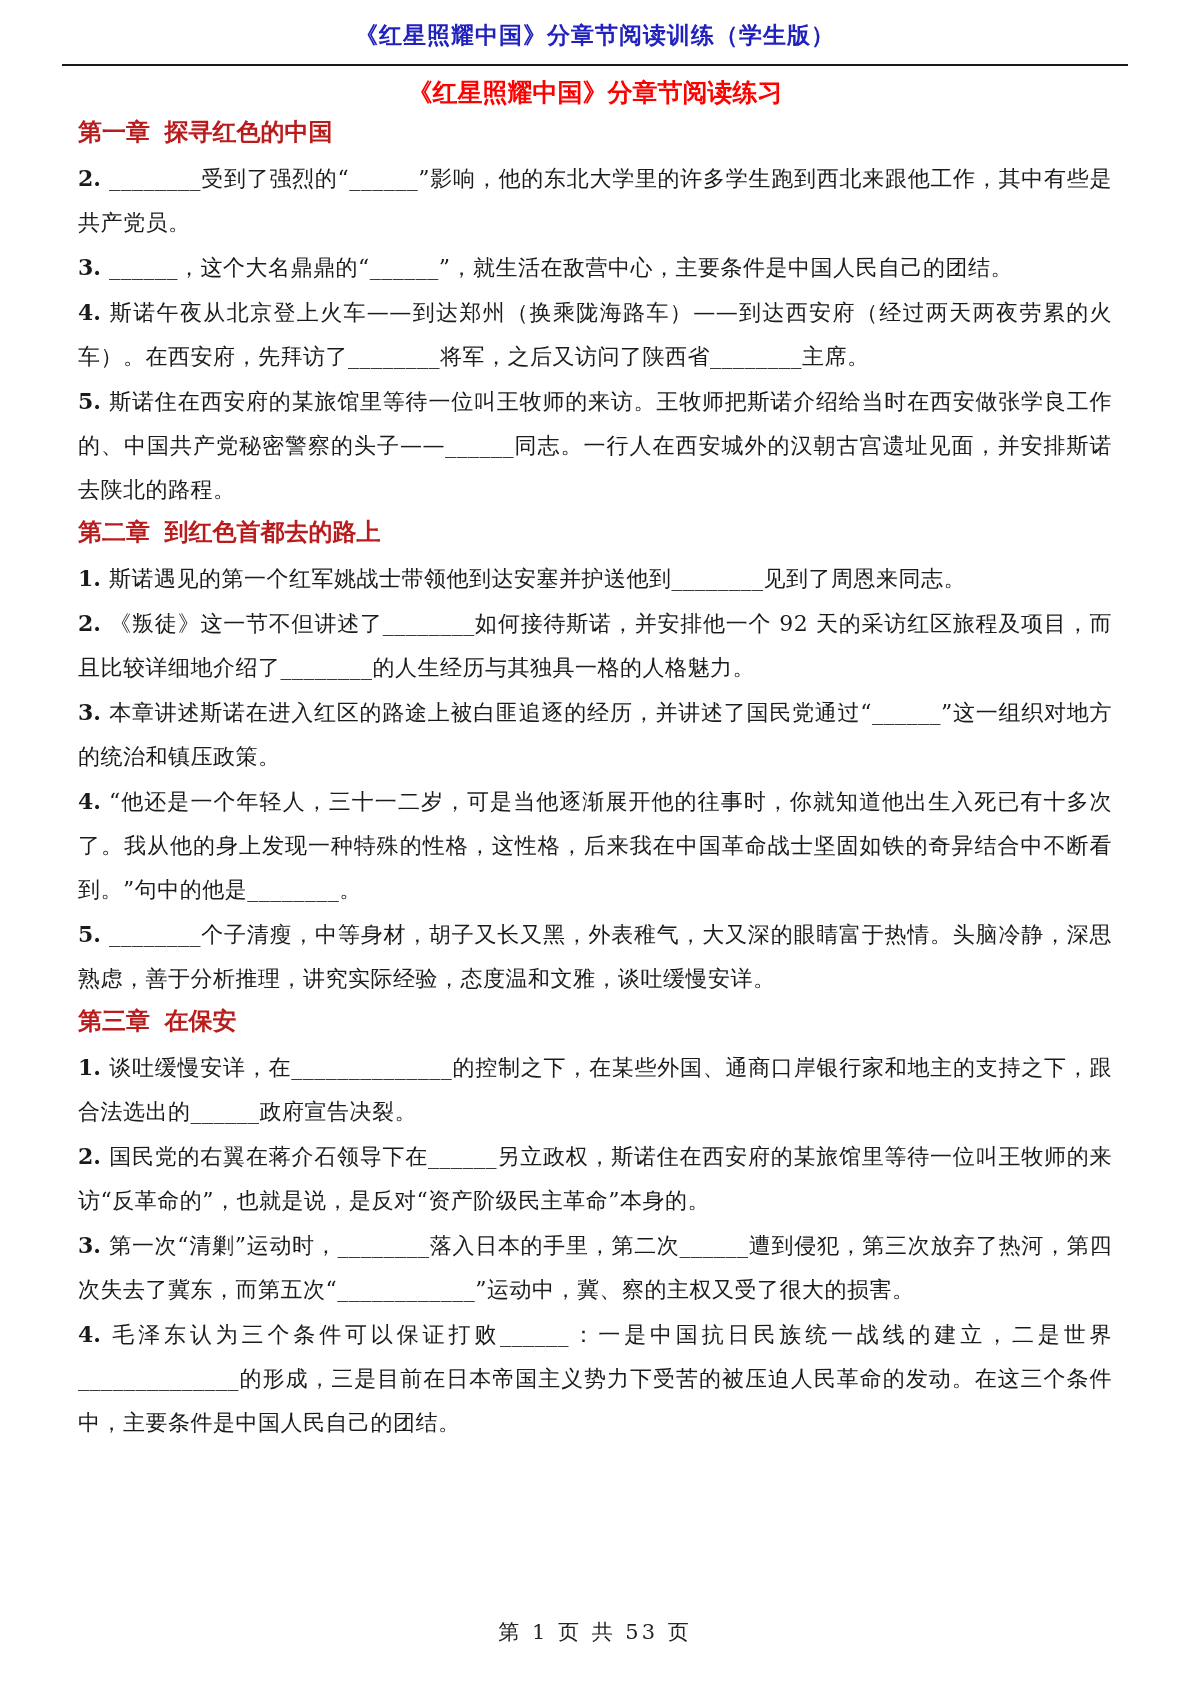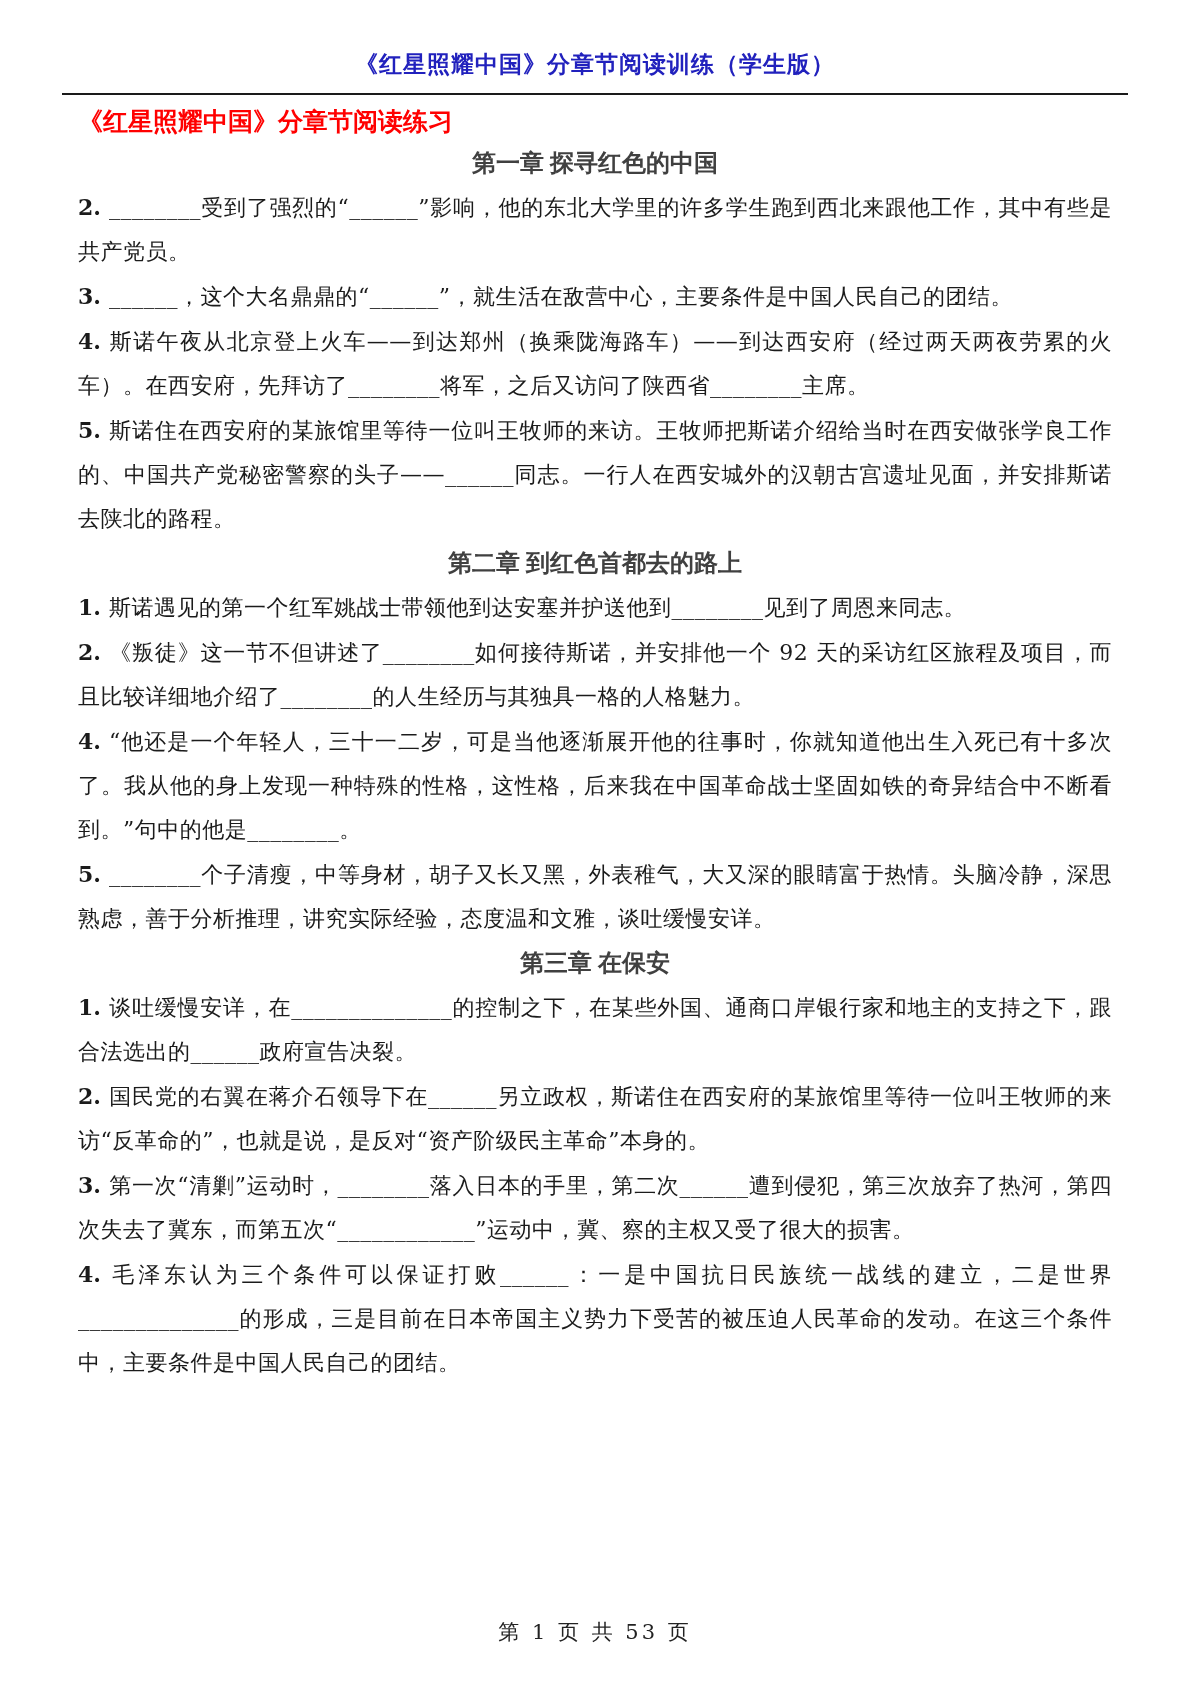--- a/index.html
+++ b/index.html
@@ -1,35 +1,35 @@
 <!DOCTYPE html>
 <html><head>
 <meta charset="utf-8">
 <style>
   html,body{margin:0;padding:0;background:#ffffff;}
   .page{
     width:1190px;height:1682px;background:#ffffff;box-sizing:border-box;
-    padding:43px 78px 0 78px;position:relative;
+    padding:14px 78px 0 78px;position:relative;
     font-family:"DejaVu Serif","Liberation Serif",serif;color:#161616;
   }
   .header{
     text-align:center;font-family:"DejaVu Sans","Liberation Sans",sans-serif;
     font-weight:bold;font-size:23px;letter-spacing:1px;line-height:30px;margin-top:6px;
   }
   .rule{
     border:none;border-top:2px solid #1a1a1a;height:0;
     margin:14px -16px 8px -16px;
   }
   .doc-title{
-    font-family:"DejaVu Sans","Liberation Sans",sans-serif;
+    text-align:center;font-family:"DejaVu Sans","Liberation Sans",sans-serif;
     font-weight:bold;font-size:25px;line-height:34px;margin:10px 0 2px 0;
   }
   .chapter-heading{
-    text-align:center;font-family:Liberation Serif, serif;
-    font-weight:bold;font-size:24px;line-height:44px;color:#404040;
+    font-family:Liberation Mono, monospace;
+    font-weight:bold;font-size:24px;line-height:44px;color:#b91c1c;
   }
   .item{
     margin:0;font-size:22px;line-height:44px;text-align:justify;
     letter-spacing:0.5px;color:#1b1b1b;
   }
   .item .num{
     font-weight:bold;margin-right:8px;letter-spacing:0;
   }
   .footer{
     position:absolute;left:0;right:0;bottom:36px;text-align:center;
@@ -45,20 +45,21 @@
   <div class="doc-title" style="color: rgb(255, 0, 0);">《红星照耀中国》分章节阅读练习</div>
   <div>
       <div class="chapter-heading">第一章 探寻红色的中国</div>
       <p class="item"><span class="num">2.</span><span>________受到了强烈的“______”影响，他的东北大学里的许多学生跑到西北来跟他工作，其中有些是共产党员。</span></p>
       <p class="item"><span class="num">3.</span><span>______，这个大名鼎鼎的“______”，就生活在敌营中心，主要条件是中国人民自己的团结。</span></p>
       <p class="item"><span class="num">4.</span><span>斯诺午夜从北京登上火车——到达郑州（换乘陇海路车）——到达西安府（经过两天两夜劳累的火车）。在西安府，先拜访了________将军，之后又访问了陕西省________主席。</span></p>
       <p class="item"><span class="num">5.</span><span>斯诺住在西安府的某旅馆里等待一位叫王牧师的来访。王牧师把斯诺介绍给当时在西安做张学良工作的、中国共产党秘密警察的头子——______同志。一行人在西安城外的汉朝古宫遗址见面，并安排斯诺去陕北的路程。</span></p>
       <div class="chapter-heading">第二章 到红色首都去的路上</div>
       <p class="item"><span class="num">1.</span><span>斯诺遇见的第一个红军姚战士带领他到达安塞并护送他到________见到了周恩来同志。</span></p>
       <p class="item"><span class="num">2.</span><span>《叛徒》这一节不但讲述了________如何接待斯诺，并安排他一个 92 天的采访红区旅程及项目，而且比较详细地介绍了________的人生经历与其独具一格的人格魅力。</span></p>
+      <p class="item"><span class="num">3.</span><span>本章讲述斯诺在进入红区的路途上被白匪追逐的经历，并讲述了国民党通过“______”这一组织对地方的统治和镇压政策。</span></p>
       <p class="item"><span class="num">4.</span><span>“他还是一个年轻人，三十一二岁，可是当他逐渐展开他的往事时，你就知道他出生入死已有十多次了。我从他的身上发现一种特殊的性格，这性格，后来我在中国革命战士坚固如铁的奇异结合中不断看到。”句中的他是________。</span></p>
       <p class="item"><span class="num">5.</span><span>________个子清瘦，中等身材，胡子又长又黑，外表稚气，大又深的眼睛富于热情。头脑冷静，深思熟虑，善于分析推理，讲究实际经验，态度温和文雅，谈吐缓慢安详。</span></p>
       <div class="chapter-heading">第三章 在保安</div>
       <p class="item"><span class="num">1.</span><span>谈吐缓慢安详，在______________的控制之下，在某些外国、通商口岸银行家和地主的支持之下，跟合法选出的______政府宣告决裂。</span></p>
       <p class="item"><span class="num">2.</span><span>国民党的右翼在蒋介石领导下在______另立政权，斯诺住在西安府的某旅馆里等待一位叫王牧师的来访“反革命的”，也就是说，是反对“资产阶级民主革命”本身的。</span></p>
       <p class="item"><span class="num">3.</span><span>第一次“清剿”运动时，________落入日本的手里，第二次______遭到侵犯，第三次放弃了热河，第四次失去了冀东，而第五次“____________”运动中，冀、察的主权又受了很大的损害。</span></p>
       <p class="item"><span class="num">4.</span><span>毛泽东认为三个条件可以保证打败______：一是中国抗日民族统一战线的建立，二是世界______________的形成，三是目前在日本帝国主义势力下受苦的被压迫人民革命的发动。在这三个条件中，主要条件是中国人民自己的团结。</span></p>
     </div>
   <div class="footer">第 1 页 共 53 页</div>
 </div>

